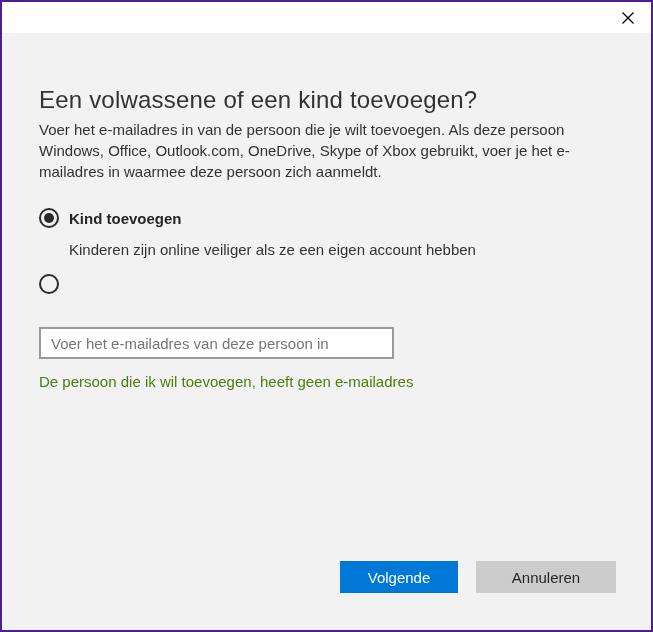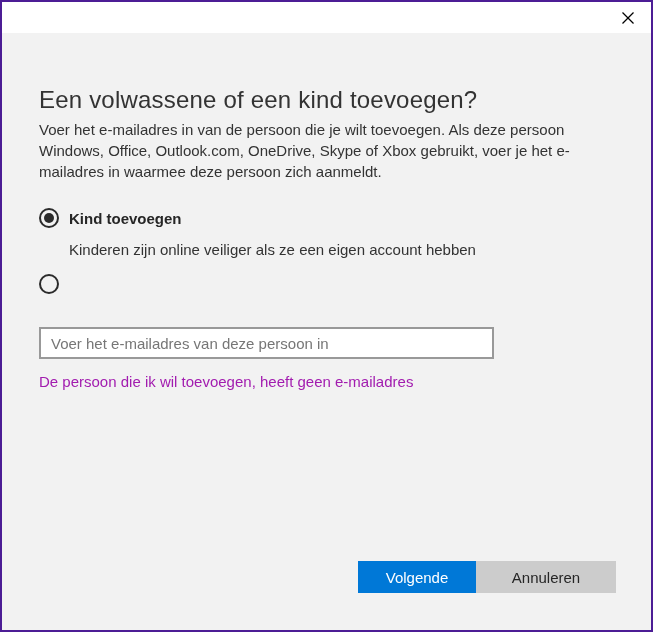--- a/index.html
+++ b/index.html
@@ -92,48 +92,48 @@
   .radio-row.selected .radio-label { font-weight: bold; }
   .radio-hint {
     margin: 13px 0 16px 30px;
     font-size: 15px;
     color: #333333;
   }
   
   .email-input {
     display: block;
     margin-top: 33px;
-    width: 455px;
+    width: 355px;
     height: 32px;
     border: 2px solid #999999;
     background: #ffffff;
     padding: 0 10px;
     font-family: "Liberation Sans", "DejaVu Sans", sans-serif;
     font-size: 15px;
     color: #333333;
     outline: none;
   }
   .email-input::placeholder { color: #767676; opacity: 1; }
   
   .no-email-link {
     display: inline-block;
     margin-top: 14px;
     font-size: 15px;
-    color: #a21caf;
+    color: #4d7c0f;
     text-decoration: none;
     cursor: pointer;
     text-align: center;
   }
   
   .footer {
     position: absolute;
     right: 35px;
     bottom: 37px;
     display: flex;
-    gap: 0;
+    gap: 18px;
   }
   .btn {
     height: 32px;
     border: none;
     font-family: "Liberation Sans", "DejaVu Sans", sans-serif;
     font-size: 15px;
     cursor: default;
     padding: 0;
   }
   .btn-primary {

